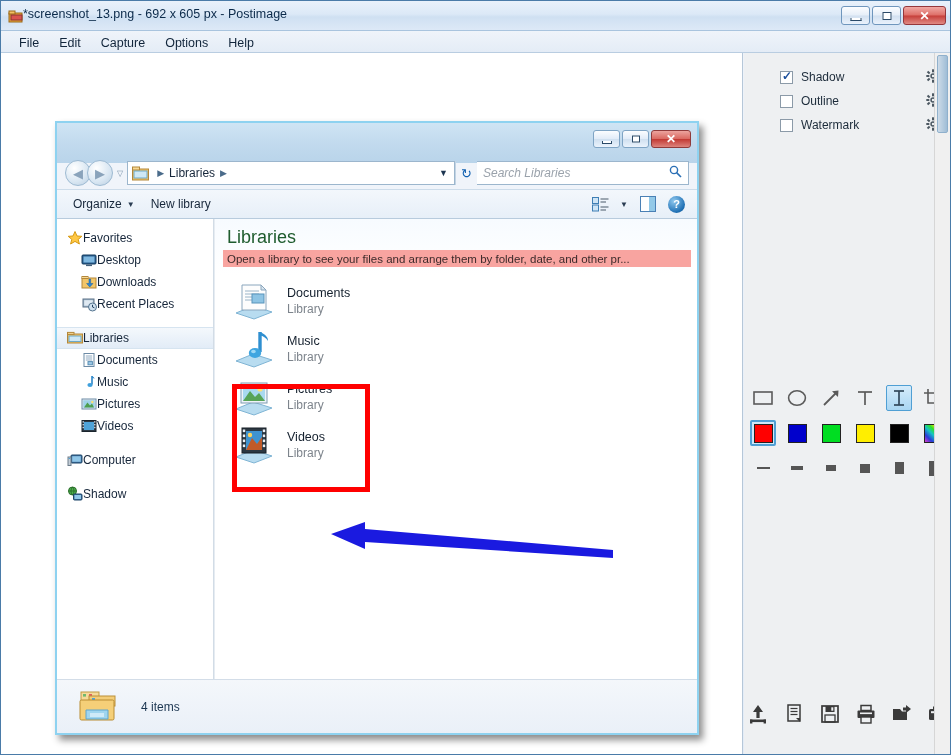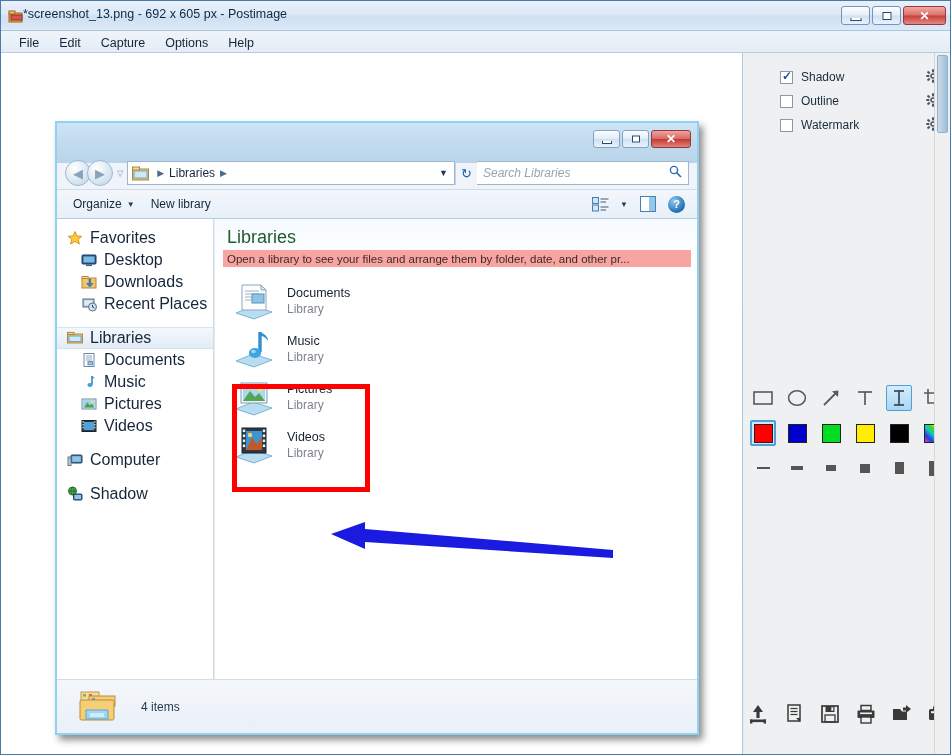--- a/index.html
+++ b/index.html
@@ -168,22 +168,22 @@
   
   .ex-body {
     position: absolute; left: 0; top: 96px; right: 0; bottom: 54px;
     display: flex; background: #ffffff;
   }
   .navpane {
     width: 157px; flex: 0 0 auto; background: #ffffff;
     border-right: 1px solid #d2dce6; padding-top: 8px; position: relative;
   }
   .tree-row {
-    display: flex; align-items: center; height: 22px; padding-left: 10px; gap: 7px;
-    font-size: 16px; color: #16263a; cursor: default;
+    display: flex; align-items: center; height: 22px; padding-left: 10px; 
+    font-size: 12px; color: #16263a; cursor: default;
   }
   .tree-row.child { padding-left: 24px; }
   .tree-row.sel {
     background: linear-gradient(#f4f8fc, #e2ecf7);
     border-top: 1px solid #d6e4f0; border-bottom: 1px solid #d6e4f0;
   }
   .tree-gap { height: 12px; }
   .tico { width: 16px; height: 16px; flex: 0 0 auto; position: relative; }
 
   .content {

